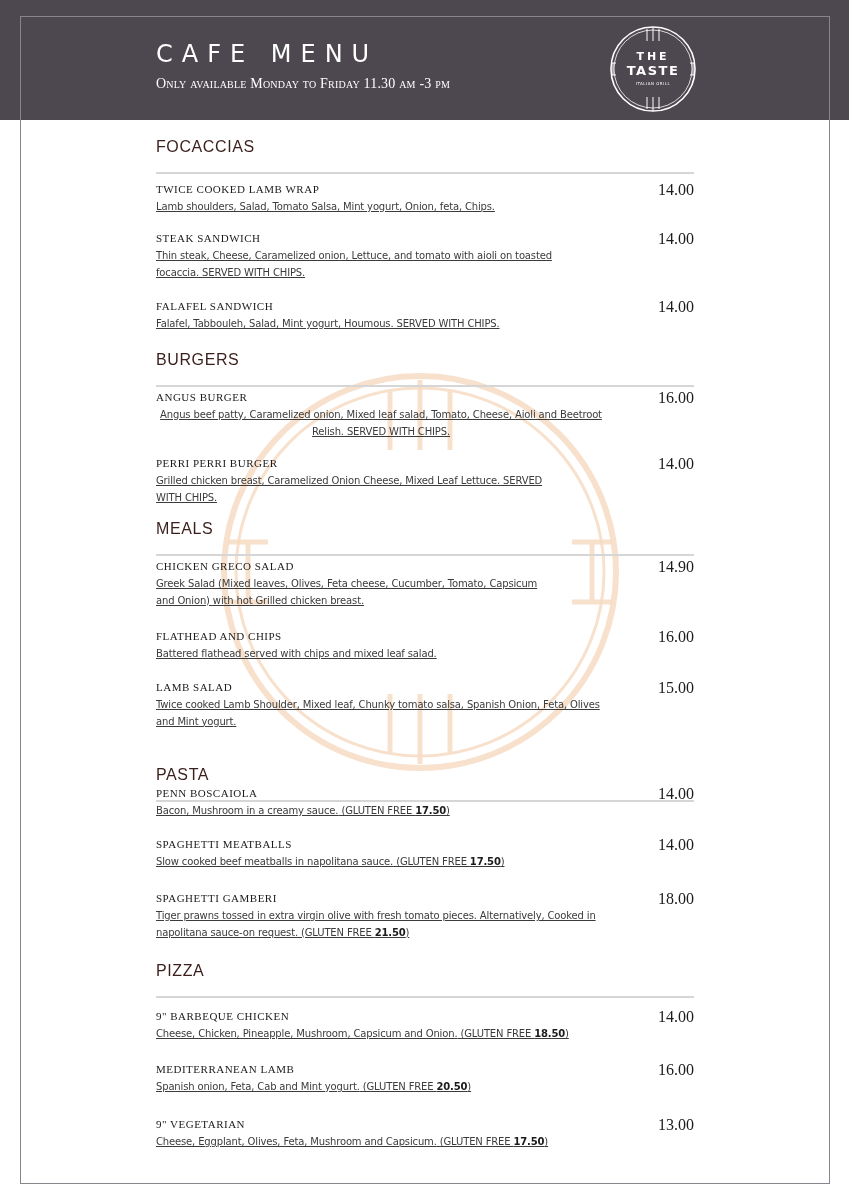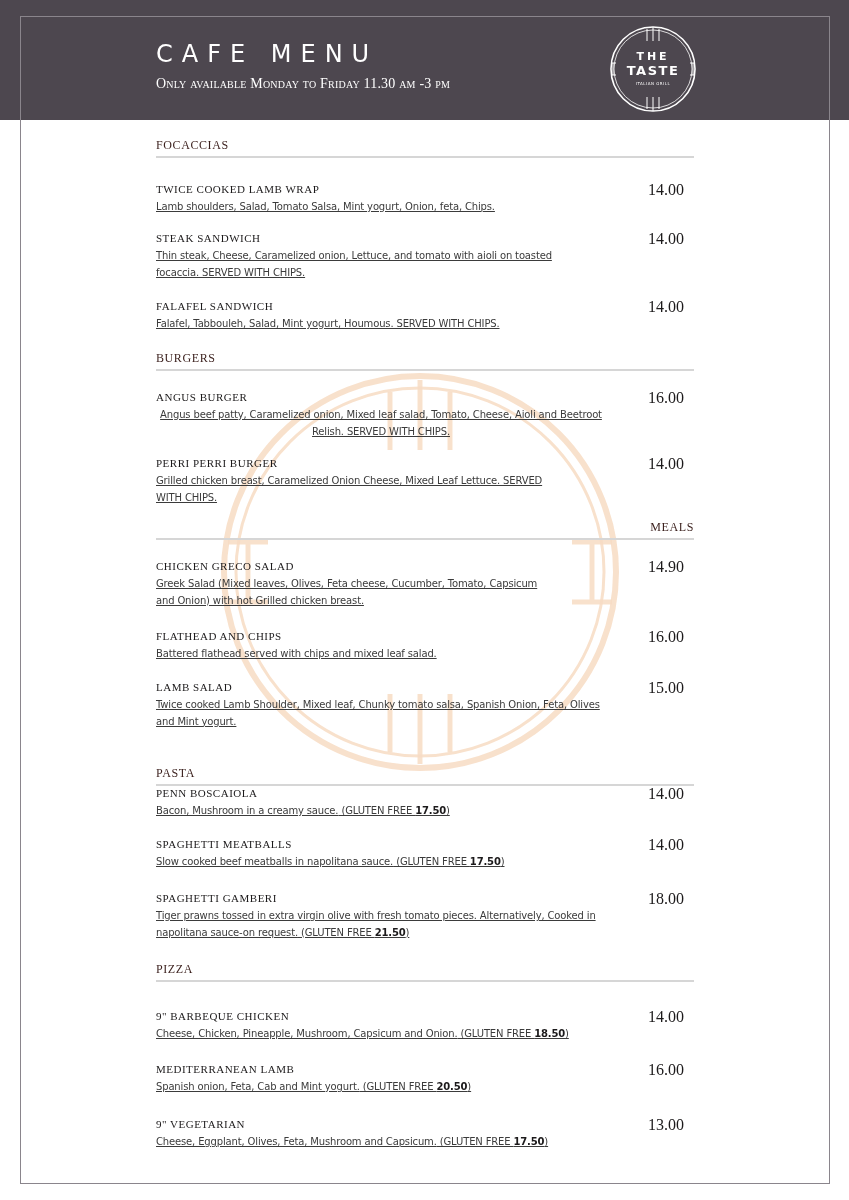--- a/index.html
+++ b/index.html
@@ -33,30 +33,30 @@
     .watermark {
       position: absolute; left: 218px; top: 370px; width: 404px; height: 404px;
       pointer-events: none;
     }
     .watermark svg { width: 404px; height: 404px; display: block; }
 
     .content { position: absolute; left: 156px; top: 0; width: 538px; }
 
     .section-title {
       position: absolute; left: 0; width: 538px;
-      font-family: Liberation Serif, serif; font-size: 12px; letter-spacing: 0.6px;
-      color: #3a1f1c; padding-bottom: 3px; border-bottom: 2px solid #d6d6d6;
+      font-family: Liberation Sans, sans-serif; font-size: 16px; letter-spacing: 0.6px;
+      color: #3a1f1c; padding-bottom: 16px; border-bottom: 2px solid #d6d6d6;
     }
     .item { position: absolute; left: 0; width: 538px; }
     .item-name {
       font-family: "Liberation Serif", serif; font-size: 11px; letter-spacing: 0.5px;
       color: #1c1a1b; line-height: 19px;
     }
     .item-price {
-      position: absolute; right: 10px; top: 0;
+      position: absolute; right: 0; top: 0;
       font-family: "Liberation Serif", serif; font-size: 16px; color: #1c1a1b; line-height: 19px;
     }
     .item-desc {
       font-family: "DejaVu Sans", sans-serif; font-size: 10px; color: #3b3b3b;
       line-height: 16.5px; width: 470px; letter-spacing: -0.15px; text-decoration: underline;
     }
     .gf-price { font-weight: bold; color: #1c1a1b; }
   </style>
 </head>
 <body>
@@ -140,21 +140,21 @@
     <div class="item-name">ANGUS BURGER</div>
     <div class="item-price">16.00</div>
     <div class="item-desc" style="width:450px;text-align:center;">Angus beef patty, Caramelized onion, Mixed leaf salad, Tomato, Cheese, Aioli and Beetroot Relish. SERVED WITH CHIPS.</div>
   </div>
   <div class="item" style="top:454px;">
     <div class="item-name">PERRI PERRI BURGER</div>
     <div class="item-price">14.00</div>
     <div class="item-desc" style="width:410px;">Grilled chicken breast, Caramelized Onion Cheese, Mixed Leaf Lettuce. SERVED WITH CHIPS.</div>
   </div>
 
-  <div class="section-title" style="top:520px;text-align:right;">MEALS</div>
+  <div class="section-title" style="top:520px;">MEALS</div>
 
   <div class="item" style="top:557px;">
     <div class="item-name">CHICKEN GRECO SALAD</div>
     <div class="item-price">14.90</div>
     <div class="item-desc" style="width:400px;">Greek Salad (Mixed leaves, Olives, Feta cheese, Cucumber, Tomato, Capsicum and Onion) with hot Grilled chicken breast.</div>
   </div>
   <div class="item" style="top:627px;">
     <div class="item-name">FLATHEAD AND CHIPS</div>
     <div class="item-price">16.00</div>
     <div class="item-desc">Battered flathead served with chips and mixed leaf salad.</div>

